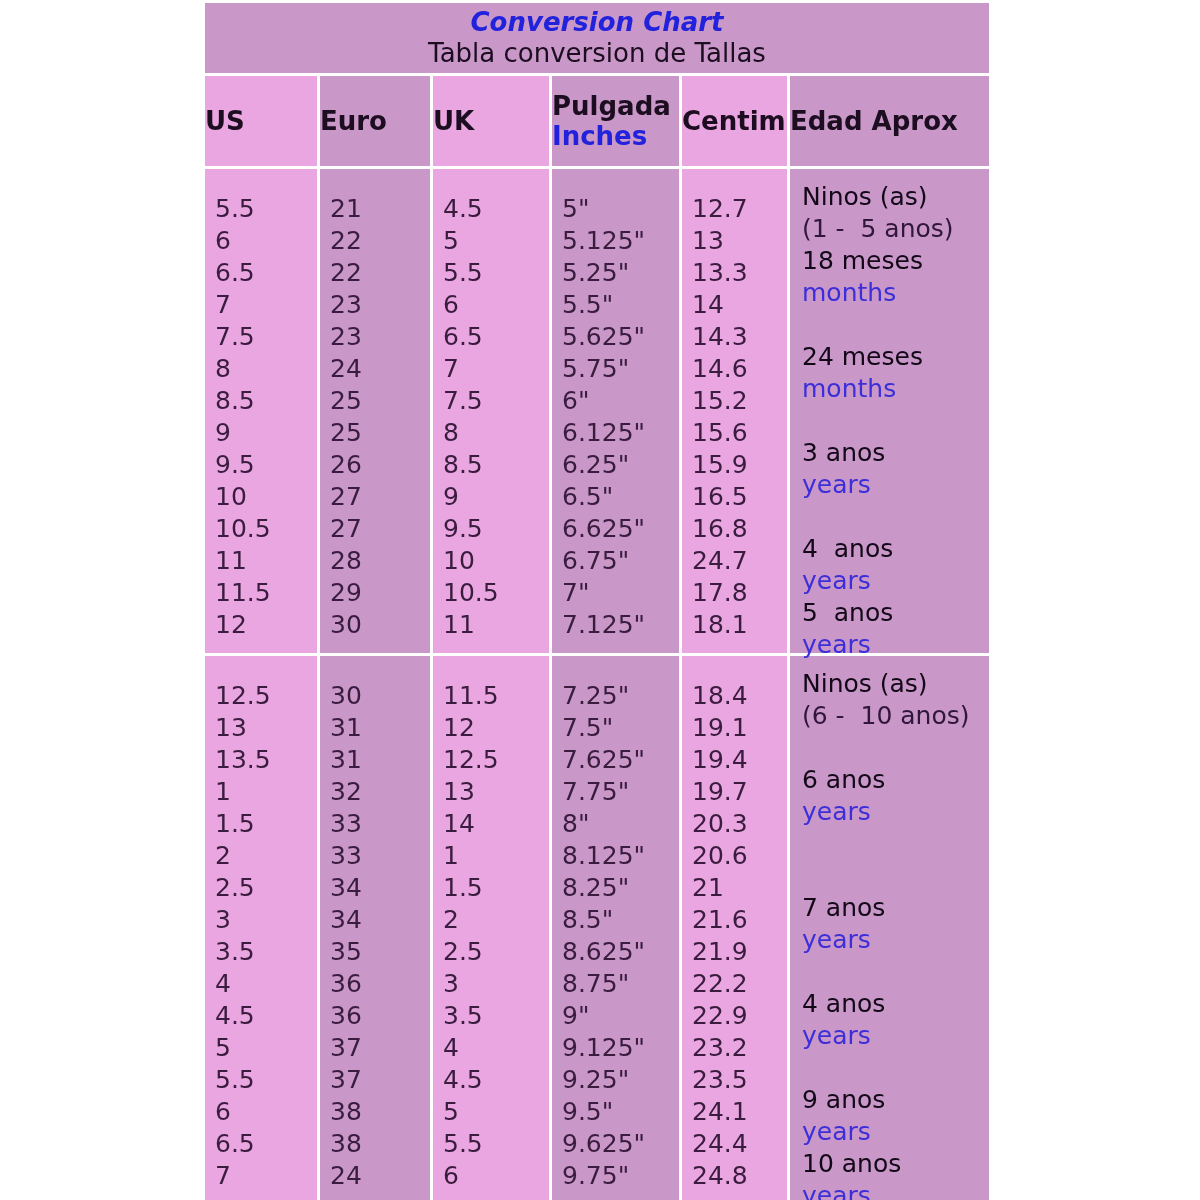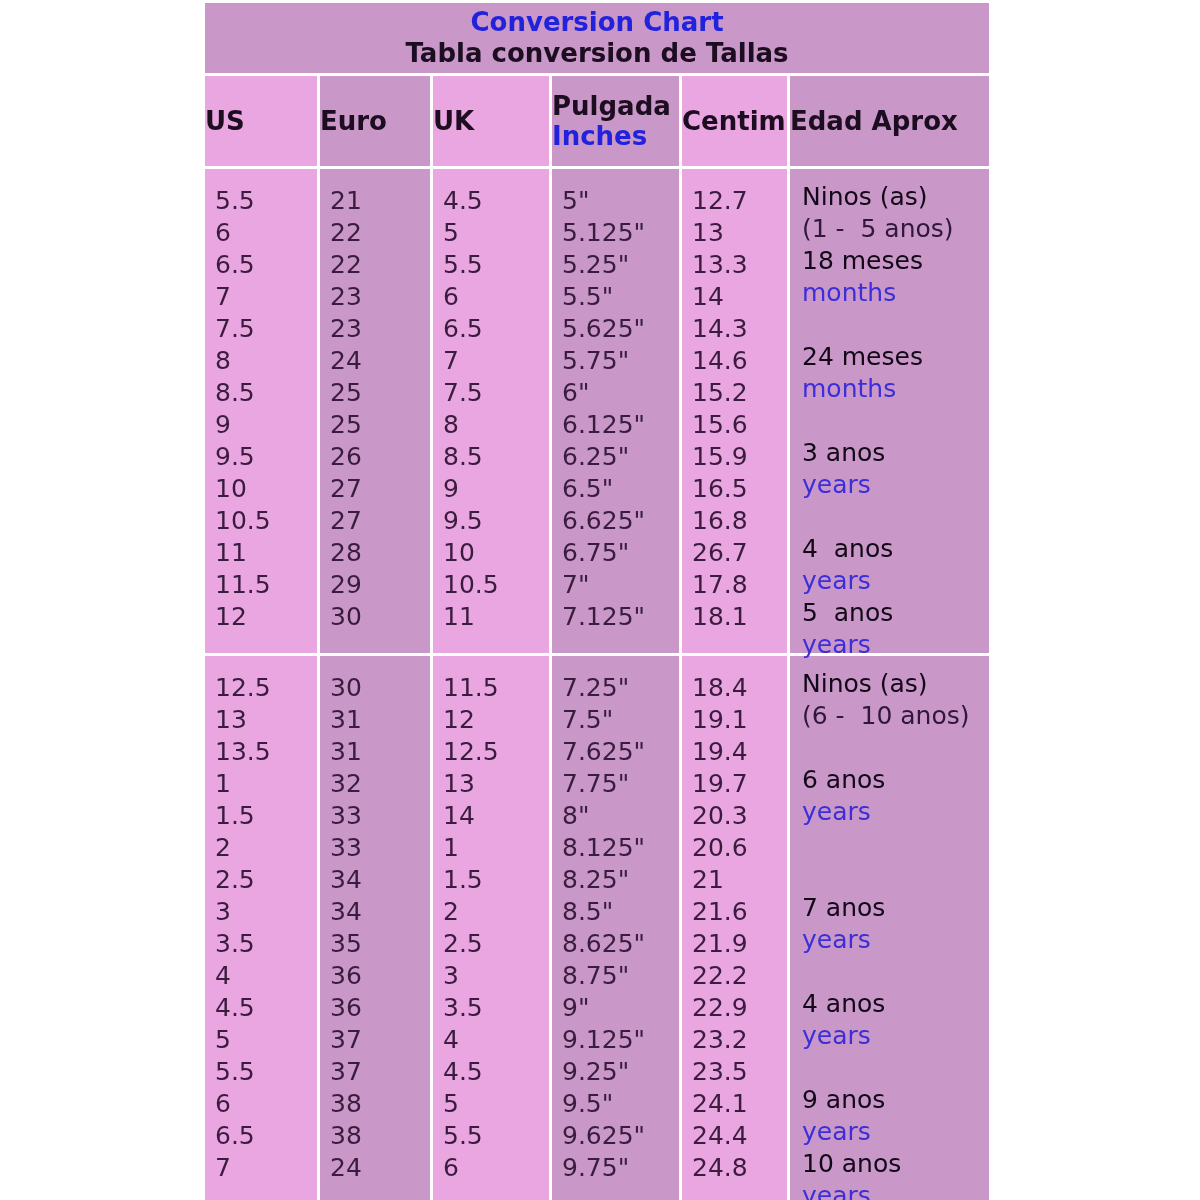--- a/index.html
+++ b/index.html
@@ -25,39 +25,39 @@
     width:790px;
     background:var(--gap-white);
   }
   table.chart td{padding:0;}
   .title-cell{
     height:70px;
     background:var(--column-dark);
     text-align:center;
     vertical-align:middle;
   }
-  .title-line1{font-size:26px;font-weight:bold;color:var(--title-blue);line-height:31px;}
-  .title-line2{font-size:26px;font-weight:bold;color:var(--header-text);line-height:31px;}
+  .title-line1{font-size:26px;font-weight:bold;color:var(--title-blue);line-height:31px;font-style:italic;}
+  .title-line2{font-size:26px;font-weight:normal;color:var(--header-text);line-height:31px;}
   .hcell{
     height:90px;
     vertical-align:middle;
     font-weight:bold;
     font-size:26px;
     color:var(--header-text);
     padding-left:9px;
   }
   .hline{line-height:30px;white-space:nowrap;overflow:hidden;}
   .hsub{line-height:30px;color:var(--title-blue);}
   .light{background:var(--column-light);}
   .dark{background:var(--column-dark);}
   .section td{vertical-align:top;}
   .cellbox{box-sizing:border-box;overflow:visible;}
   tr.section-0 .cellbox{height:484px;}
   tr.section-1 .cellbox{height:557px;}
-  .data-box{padding:16px 4px 0 10px;}
+  .data-box{padding:24px 4px 0 10px;}
   .edad-box{padding:12px 2px 0 12px;}
   .line{line-height:32px;min-height:32px;white-space:pre-wrap;}
   .val{font-size:25px;color:var(--value-text);}
   .edad-bold{font-size:25px;font-weight:normal;color:var(--edad-bold-text);}
   .edad-normal{font-size:25px;color:var(--edad-normal-text);}
   .edad-link{font-size:25px;color:var(--link-blue);}
   .edad-blank{font-size:25px;}
 </style>
 </head>
 <body>
@@ -179,21 +179,21 @@
               <div class="line val">13</div>
               <div class="line val">13.3</div>
               <div class="line val">14</div>
               <div class="line val">14.3</div>
               <div class="line val">14.6</div>
               <div class="line val">15.2</div>
               <div class="line val">15.6</div>
               <div class="line val">15.9</div>
               <div class="line val">16.5</div>
               <div class="line val">16.8</div>
-              <div class="line val">26.7</div>
+              <div class="line val">24.7</div>
               <div class="line val">17.8</div>
               <div class="line val">18.1</div>
             </div>
           </td>
         <td class="dark">
             <div class="cellbox edad-box">
               <div class="line edad-bold">Ninos (as)</div>
               <div class="line edad-normal">(1 -  5 anos)</div>
               <div class="line edad-bold">18 meses</div>
               <div class="line edad-link">months</div>

